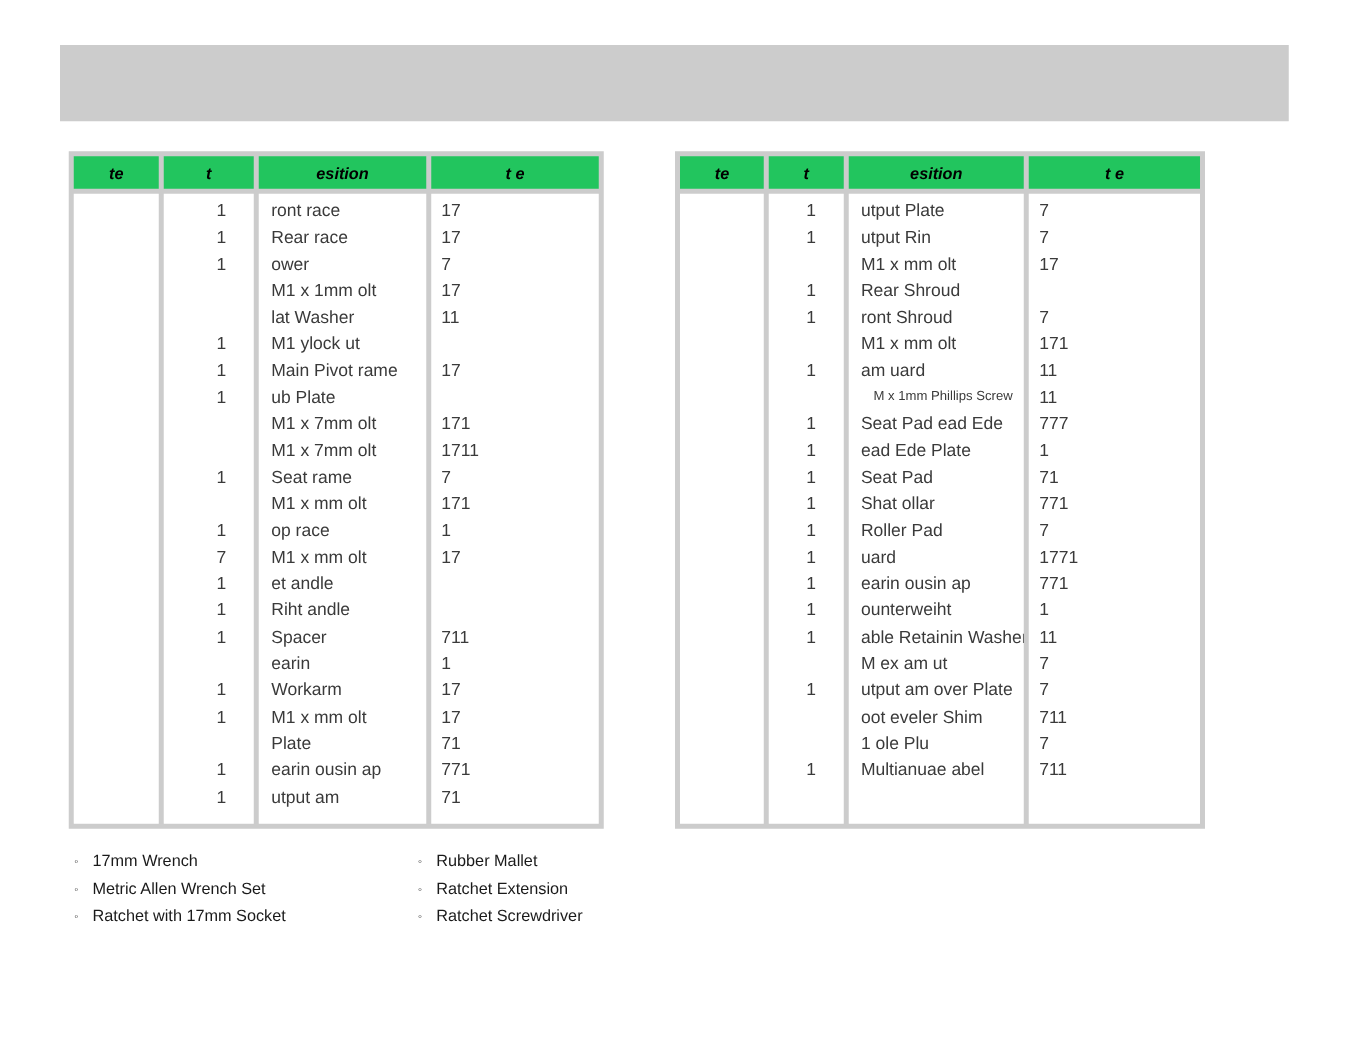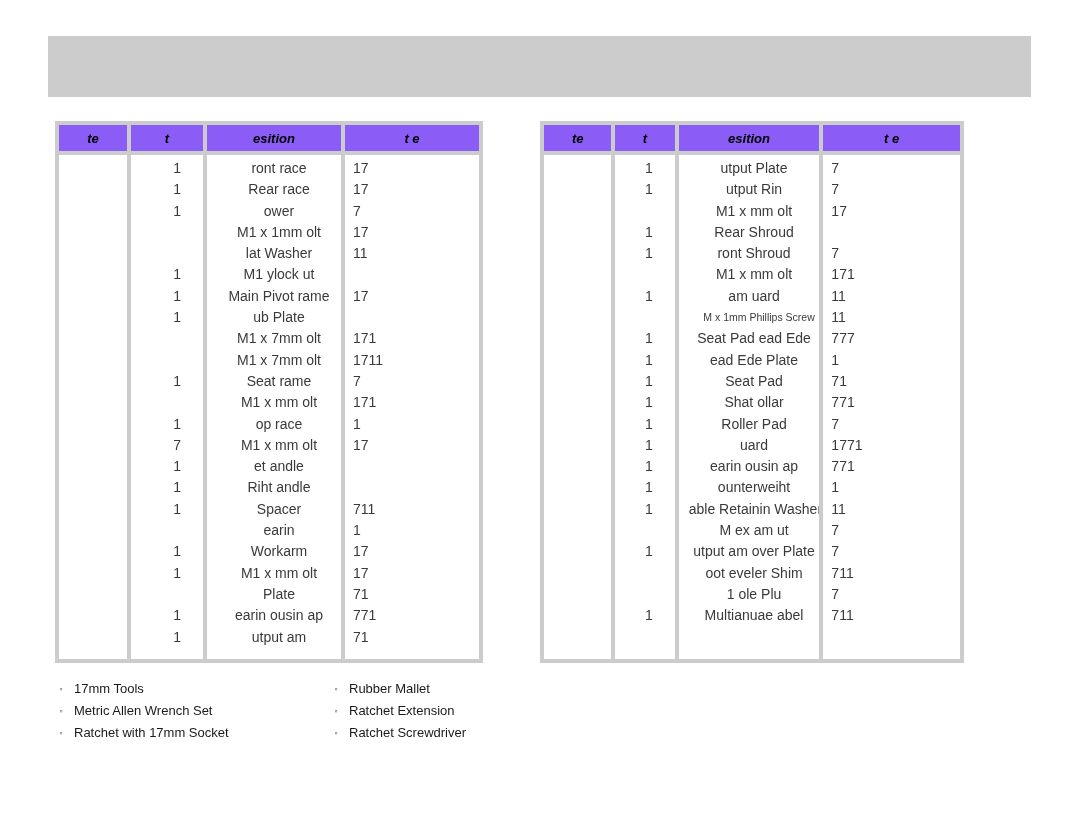--- a/index.html
+++ b/index.html
@@ -64,21 +64,21 @@
   .table-headrow {
     display: flex;
     height: 26px;
     margin-bottom: 4px;
   }
   .table-body {
     display: flex;
     height: 504px;
   }
   .hcell {
-    background: #8b5cf6;
+    background: #22c55e;
     display: flex;
     align-items: center;
     justify-content: center;
     font-size: 13px;
     font-weight: bold;
     font-style: italic;
     color: #000000;
     box-sizing: border-box;
     overflow: hidden;
     white-space: nowrap;
@@ -110,21 +110,21 @@
     color: #3a3a3a;
     white-space: nowrap;
     overflow: hidden;
     box-sizing: border-box;
   }
   .col-qty .cellrow {
     text-align: right;
     padding-right: 22px;
   }
   .col-desc .cellrow {
-    text-align: center;
+    text-align: left;
     padding-left: 10px;
   }
   .col-part .cellrow {
     text-align: left;
     padding-left: 8px;
   }
   .cellrow.tiny { font-size: 10.5px; padding-left: 20px; }
 
   
   .tools-block {
@@ -397,21 +397,21 @@
     </div>
   </div>
 
 </div>
 
 <div class="tools-block">
   <div class="tools-cols">
     <div class="tools-col" id="tools-col-left">
         <div class="tool-item">
           <span class="tool-bullet">◦</span>
-          <span class="tool-label">17mm Tools</span>
+          <span class="tool-label">17mm Wrench</span>
         </div>
         <div class="tool-item">
           <span class="tool-bullet">◦</span>
           <span class="tool-label">Metric Allen Wrench Set</span>
         </div>
         <div class="tool-item">
           <span class="tool-bullet">◦</span>
           <span class="tool-label">Ratchet with 17mm Socket</span>
         </div>
       </div>

